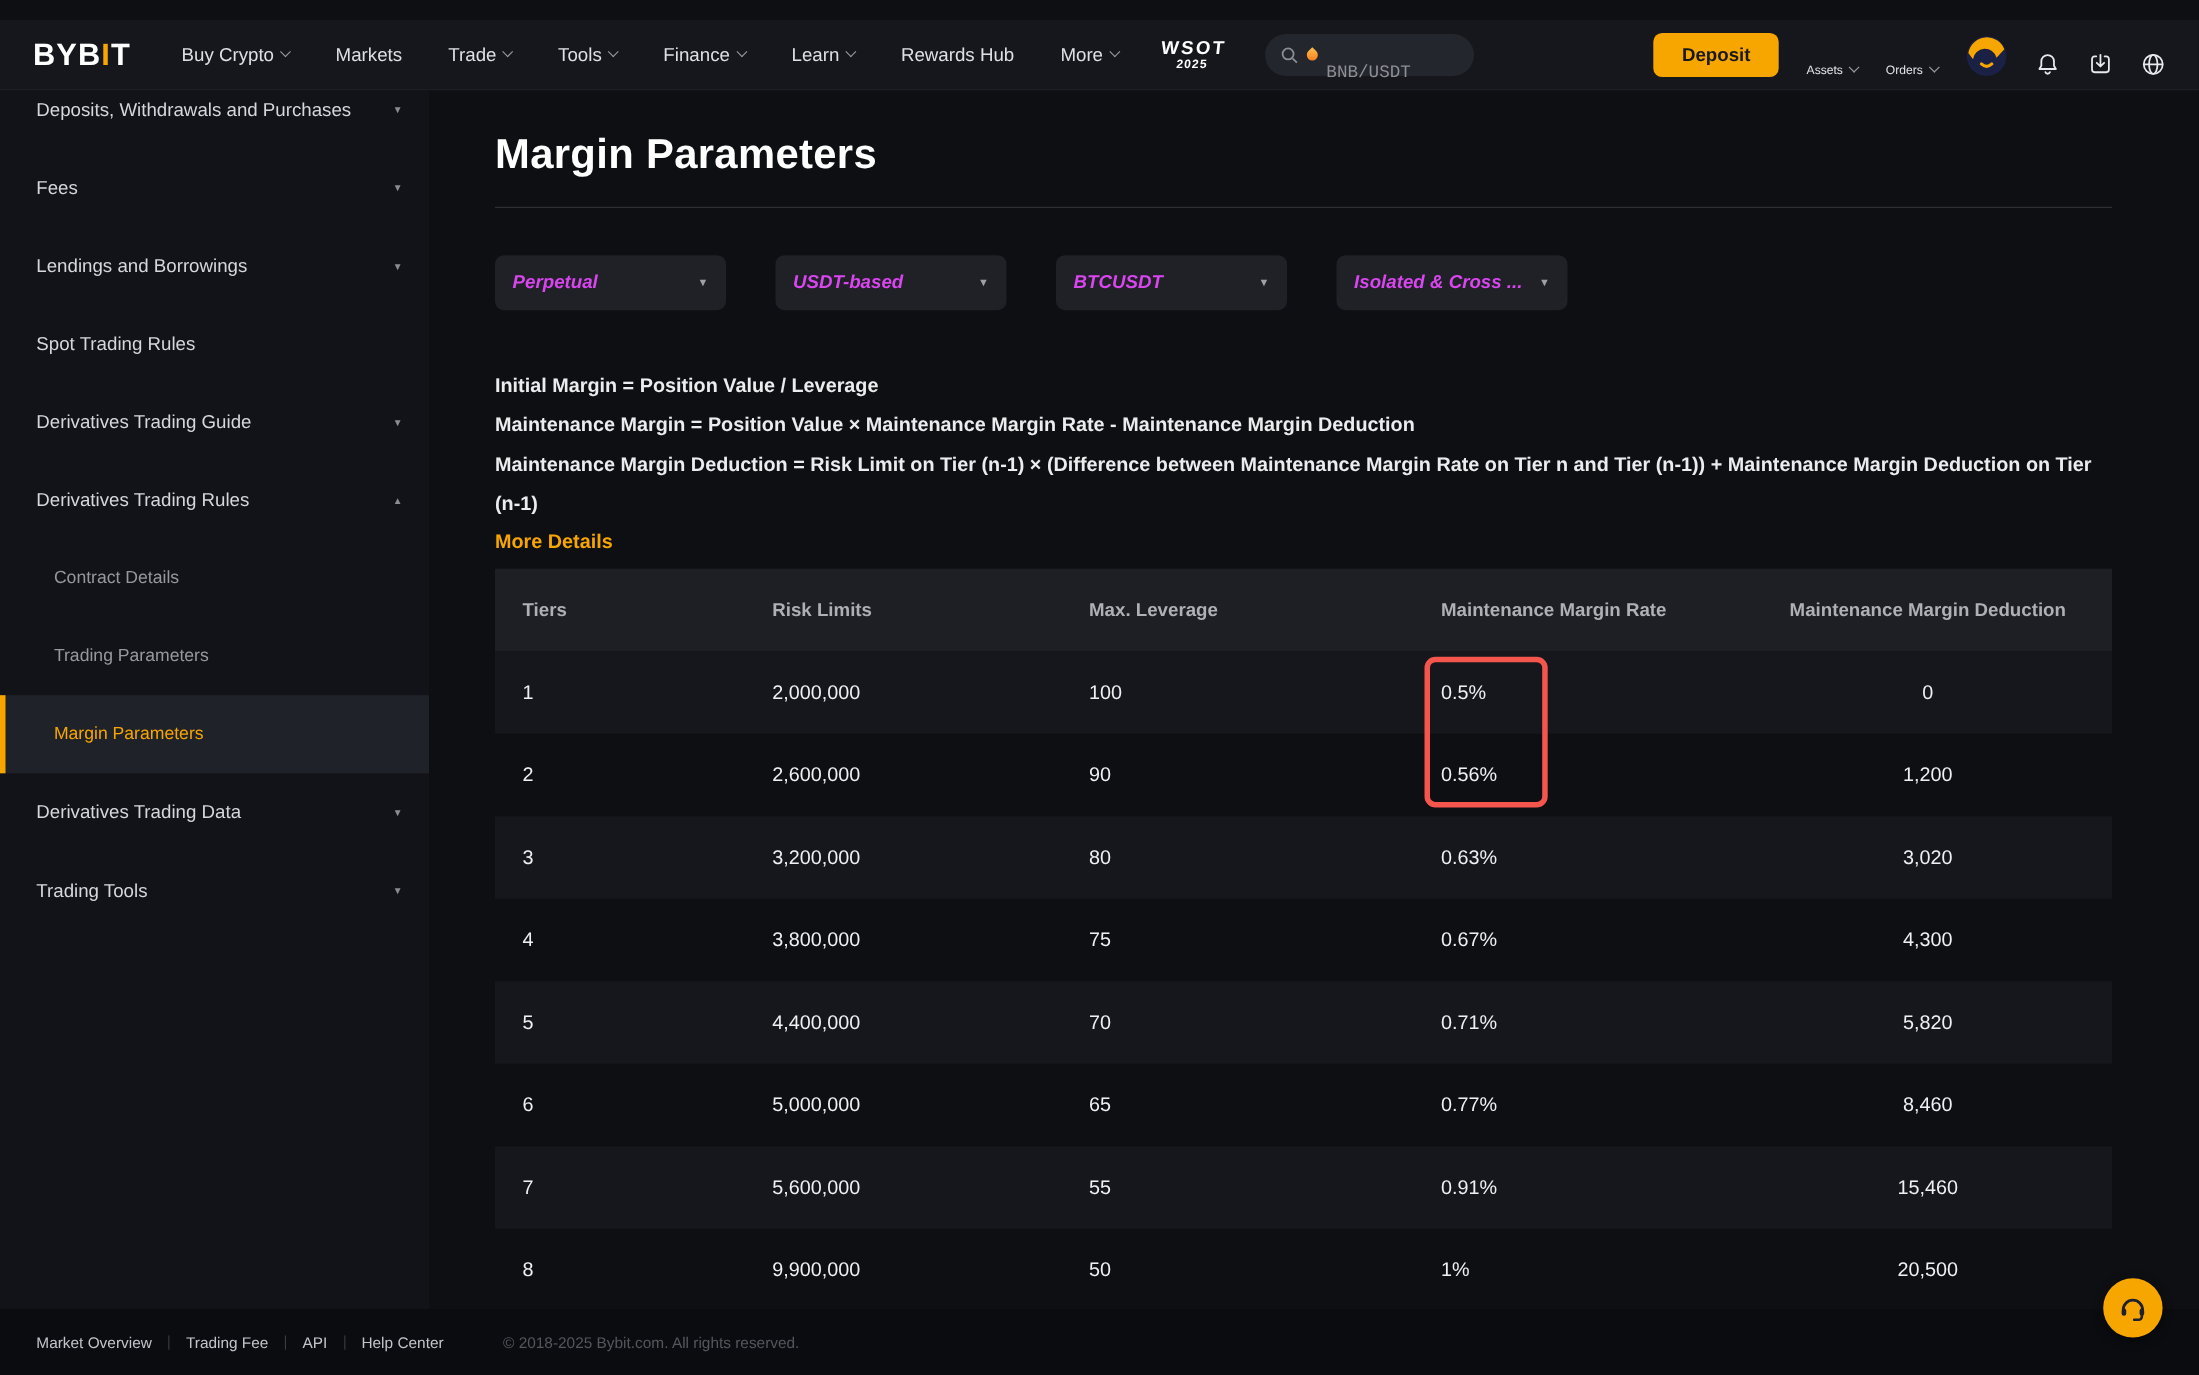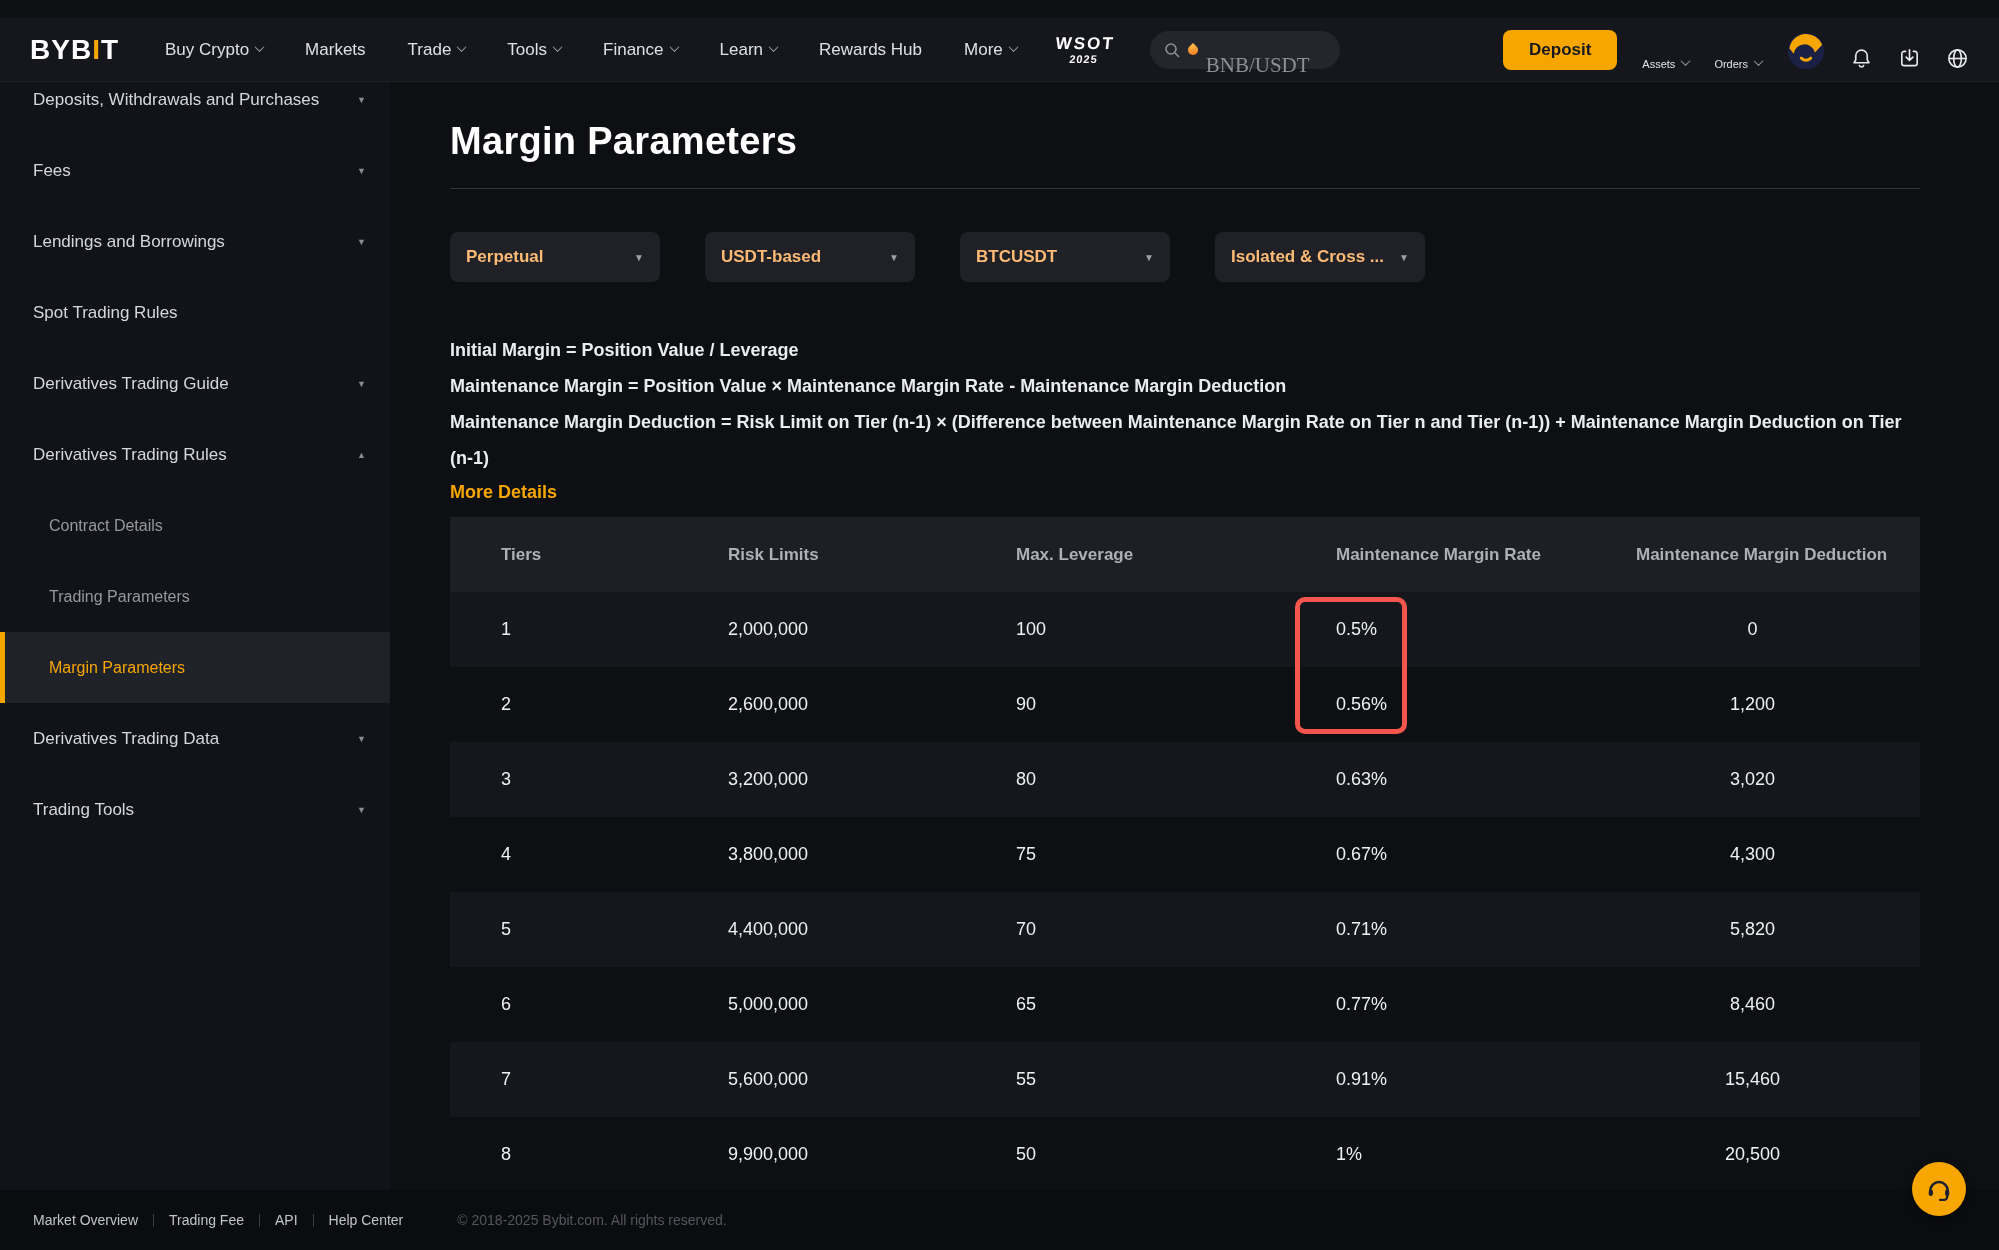--- a/index.html
+++ b/index.html
@@ -16,48 +16,48 @@
   }
   .logo{ font-size:28px; font-weight:800; letter-spacing:1px; color:#fff; margin-right:46px; cursor:pointer; white-space:nowrap;}
   .logo .logo-i{ color:#f7a600; font-weight:800; }
   .nav{ display:flex; align-items:center; gap:42px; }
   .nav-item{ display:flex; align-items:center; gap:7px; font-size:17px; color:#dfe0e3; cursor:pointer; white-space:nowrap;}
   .chev{ width:7px; height:7px; border:solid #9a9ba0; border-width:0 1.5px 1.5px 0; transform:rotate(45deg) translate(-1px,-1px); display:inline-block; margin-top:-3px;}
   .wsot{ margin-left:38px; text-align:center; color:#fff; transform:skewX(-6deg); line-height:1; cursor:pointer;}
   .wsot .l1{ font-weight:800; font-size:17px; letter-spacing:2px; display:block;}
   .wsot .l2{ font-weight:700; font-size:11px; letter-spacing:1px; display:block; margin-top:2px;}
   .search{ height:38px; border-radius:19px; background:#24262d; display:flex; align-items:center; gap:8px; padding:0 14px; margin-left:36px; width:190px;}
-  .search input{ background:transparent; border:none; outline:none; color:#9a9ba1; font-size:21px; width:112px; font-family:Liberation Serif, serif;margin-top:32px;}
+  .search input{ background:transparent; border:none; outline:none; color:#9a9ba1; font-size:16px; width:112px; font-family:Liberation Mono, monospace;margin-top:32px;}
   .search input::placeholder{ color:#8e8f95; }
   .flame{ width:10px; height:10px; background:linear-gradient(135deg,#ffc14d,#f7741a); border-radius:0 50% 50% 50%; transform:rotate(45deg); flex:none;}
   .top-right{ margin-left:auto; display:flex; align-items:flex-end; gap:25px; }
   .deposit-btn{ height:40px; padding:0 26px; border-radius:8px; background:#f7a600; color:#17181d; font-weight:700; font-size:17px; border:none; cursor:pointer; font-family:"Liberation Sans",sans-serif;}
   .acct-item{ display:flex; align-items:center; gap:7px; font-size:11px; color:#e2e3e7; cursor:pointer; white-space:nowrap;}
   .icon-btn{ display:flex; align-items:center; justify-content:center; cursor:pointer;}
   
   .sidebar{ position:absolute; left:0; top:64px; width:390px; bottom:60px; background:#121319; z-index:5;}
   .side-item{ height:71px; display:flex; align-items:center; justify-content:space-between; padding:0 24px 0 33px; color:#d6d7db; font-size:17px; cursor:pointer; position:relative;}
   .side-item .tri{ font-size:9px; color:#8b8c92; flex:none;}
   .side-item.sub{ padding-left:49px; color:#97989f; font-size:16px;}
   .side-item.active{ background:#20222a; color:#f7a600;}
   .side-item.active::before{ content:''; position:absolute; left:0; top:0; bottom:0; width:5px; background:#f7a600;}
   
   .main{ position:absolute; left:390px; top:64px; right:0; bottom:0; background:#0e0f13; padding:0 79px 0 60px; overflow:hidden;}
   .page-title{ font-size:38px; font-weight:700; color:#ffffff; margin-top:56px; letter-spacing:.3px;}
   .divider{ height:1px; background:#32343a; margin-top:25px;}
   .filters{ display:flex; gap:45px; margin-top:43px;}
   .filter{ width:210px; height:50px; background:#1f2127; border-radius:8px; display:flex; align-items:center; justify-content:space-between; padding:0 16px; cursor:pointer;}
-  .filter .fval{ font-size:17px; font-weight:700; color:#fdba74; white-space:nowrap;}
+  .filter .fval{ font-size:17px; font-weight:700; color:#d946ef; white-space:nowrap;font-style:italic;}
   .filter .tri2{ font-size:10px; color:#9fa0a6;}
   .formulas{ margin-top:50px;}
   .formulas p{ font-size:18px; font-weight:700; color:#ebecee; line-height:36px;}
   .more-details{ display:inline-block; color:#f7a600; font-weight:700; font-size:18px; margin-top:6px; cursor:pointer; text-decoration:none;}
   
   .mtable{ margin-top:14px; position:relative;}
-  .grid-cols{ display:grid; grid-template-columns:227px 288px 320px 300px 1fr; align-items:center; padding:0 51px; height:75px;}
+  .grid-cols{ display:grid; grid-template-columns:227px 288px 320px 300px 1fr; align-items:center; padding:0 25px; height:75px;}
   .thead{ background:#1d1f25; color:#aeb0b6; font-size:17px; font-weight:600;}
   .trow{ font-size:18px; color:#eef0f2;}
   .trow.alt{ background:#16171c;}
   .cell{ white-space:nowrap;}
   .cell.right{ text-align:center;}
   .redbox{ position:absolute; left:845px; top:80px; width:112px; height:137px; border:5px solid #f4554d; border-radius:10px; pointer-events:none; z-index:3;}
   
   .footer{ position:absolute; left:0; right:0; bottom:0; height:60px; background:#0b0c10; display:flex; align-items:center; padding:0 33px; font-size:14px; z-index:10;}
   .flinks{ display:flex; align-items:center;}
   .flink{ color:#c3c4c9; cursor:pointer; white-space:nowrap;}

